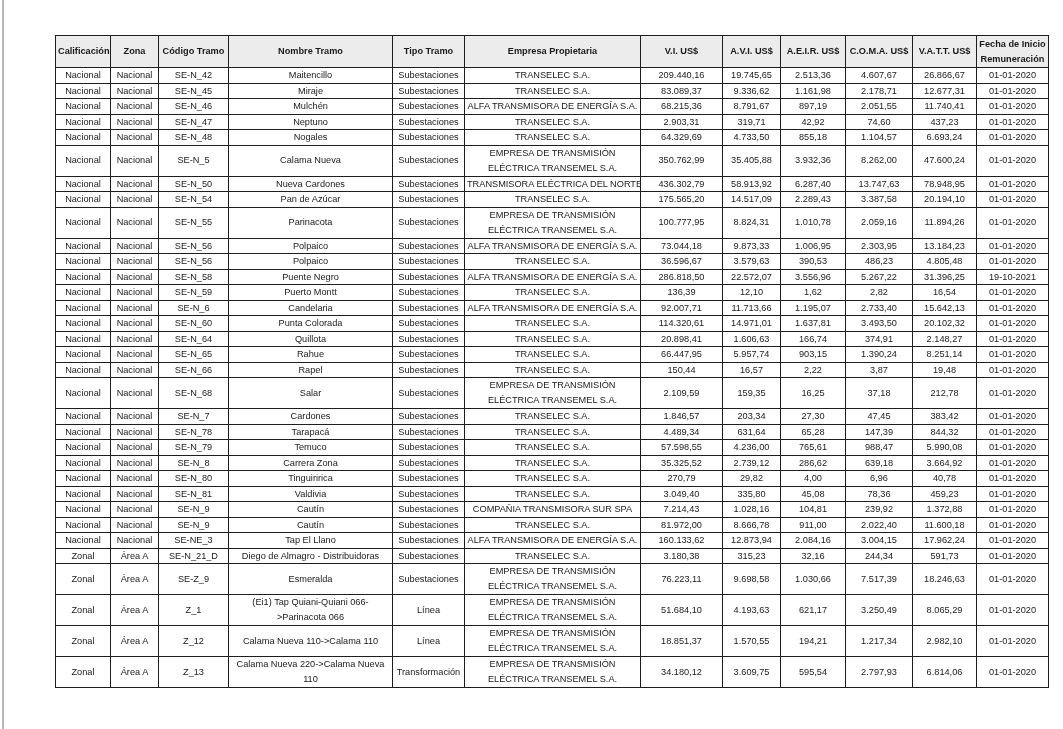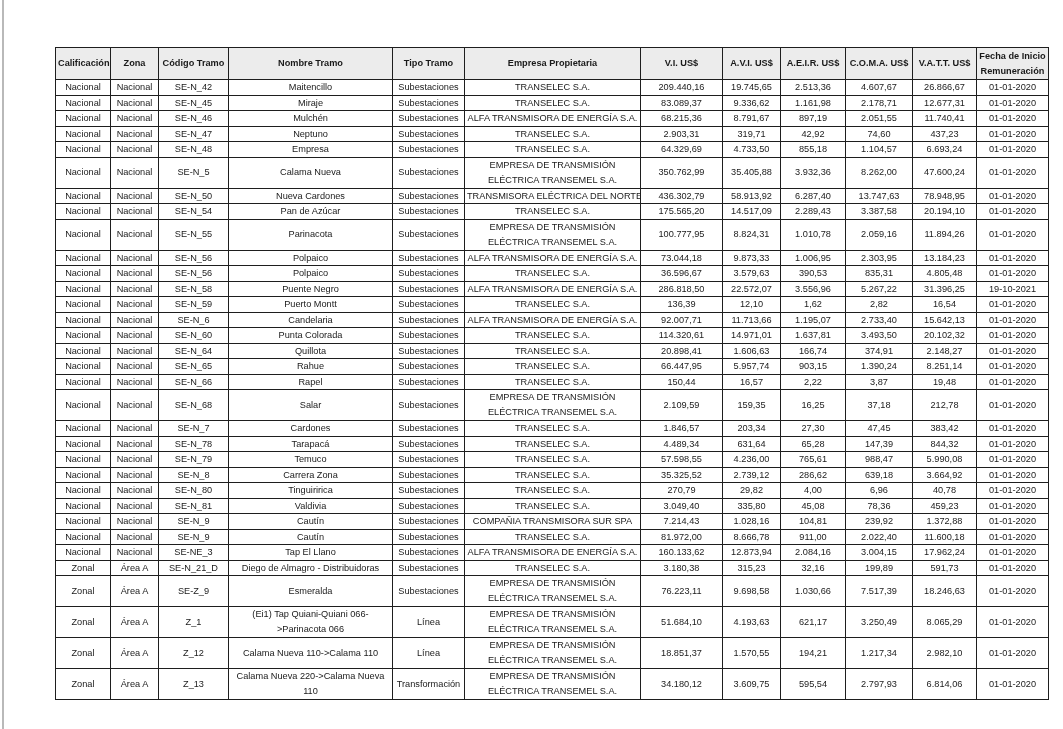--- a/index.html
+++ b/index.html
@@ -1,19 +1,19 @@
 <!DOCTYPE html>
 <html><head>
 <meta charset="utf-8">
 <style>
   html, body { margin: 0; padding: 0; background: #ffffff; }
   body { width: 1063px; height: 729px; position: relative; overflow: hidden;
          font-family: "Liberation Sans", sans-serif; }
   .left-rule { position: absolute; left: 2px; top: 0; width: 2px; height: 729px; background: #b9b9b9; }
-  table.tramos { position: absolute; left: 55px; top: 47px; border-collapse: collapse;
+  table.tramos { position: absolute; left: 55px; top: 35px; border-collapse: collapse;
                  table-layout: fixed; width: 993px; font-size: 9.2px; color: #1a1a1a; }
   table.tramos th, table.tramos td { border: 1px solid #1e1e1e; text-align: center;
                  vertical-align: middle; padding: 0 2px; line-height: 14.5px; overflow: hidden; white-space: nowrap; }
   table.tramos th { background: #ececec; font-weight: bold; height: 31px; font-size: 9.2px; line-height: 15px; white-space: normal; }
   table.tramos td.wrap { white-space: normal; line-height: 15px; }
   table.tramos tr.r td { height: 14.5px; }
   table.tramos tr.t td { height: 30px; }
 </style>
 </head>
 <body>
@@ -105,21 +105,21 @@
         <td>319,71</td>
         <td>42,92</td>
         <td>74,60</td>
         <td>437,23</td>
         <td>01-01-2020</td>
       </tr>
       <tr class="r">
         <td>Nacional</td>
         <td>Nacional</td>
         <td>SE-N_48</td>
-        <td>Empresa</td>
+        <td>Nogales</td>
         <td>Subestaciones</td>
         <td>TRANSELEC S.A.</td>
         <td>64.329,69</td>
         <td>4.733,50</td>
         <td>855,18</td>
         <td>1.104,57</td>
         <td>6.693,24</td>
         <td>01-01-2020</td>
       </tr>
       <tr class="t">
@@ -195,21 +195,21 @@
       <tr class="r">
         <td>Nacional</td>
         <td>Nacional</td>
         <td>SE-N_56</td>
         <td>Polpaico</td>
         <td>Subestaciones</td>
         <td>TRANSELEC S.A.</td>
         <td>36.596,67</td>
         <td>3.579,63</td>
         <td>390,53</td>
-        <td>835,31</td>
+        <td>486,23</td>
         <td>4.805,48</td>
         <td>01-01-2020</td>
       </tr>
       <tr class="r">
         <td>Nacional</td>
         <td>Nacional</td>
         <td>SE-N_58</td>
         <td>Puente Negro</td>
         <td>Subestaciones</td>
         <td>ALFA TRANSMISORA DE ENERGÍA S.A.</td>
@@ -447,21 +447,21 @@
       <tr class="r">
         <td>Zonal</td>
         <td>Área A</td>
         <td>SE-N_21_D</td>
         <td>Diego de Almagro - Distribuidoras</td>
         <td>Subestaciones</td>
         <td>TRANSELEC S.A.</td>
         <td>3.180,38</td>
         <td>315,23</td>
         <td>32,16</td>
-        <td>199,89</td>
+        <td>244,34</td>
         <td>591,73</td>
         <td>01-01-2020</td>
       </tr>
       <tr class="t">
         <td>Zonal</td>
         <td>Área A</td>
         <td>SE-Z_9</td>
         <td class="wrap">Esmeralda</td>
         <td>Subestaciones</td>
         <td class="wrap">EMPRESA DE TRANSMISIÓN ELÉCTRICA TRANSEMEL S.A.</td>

